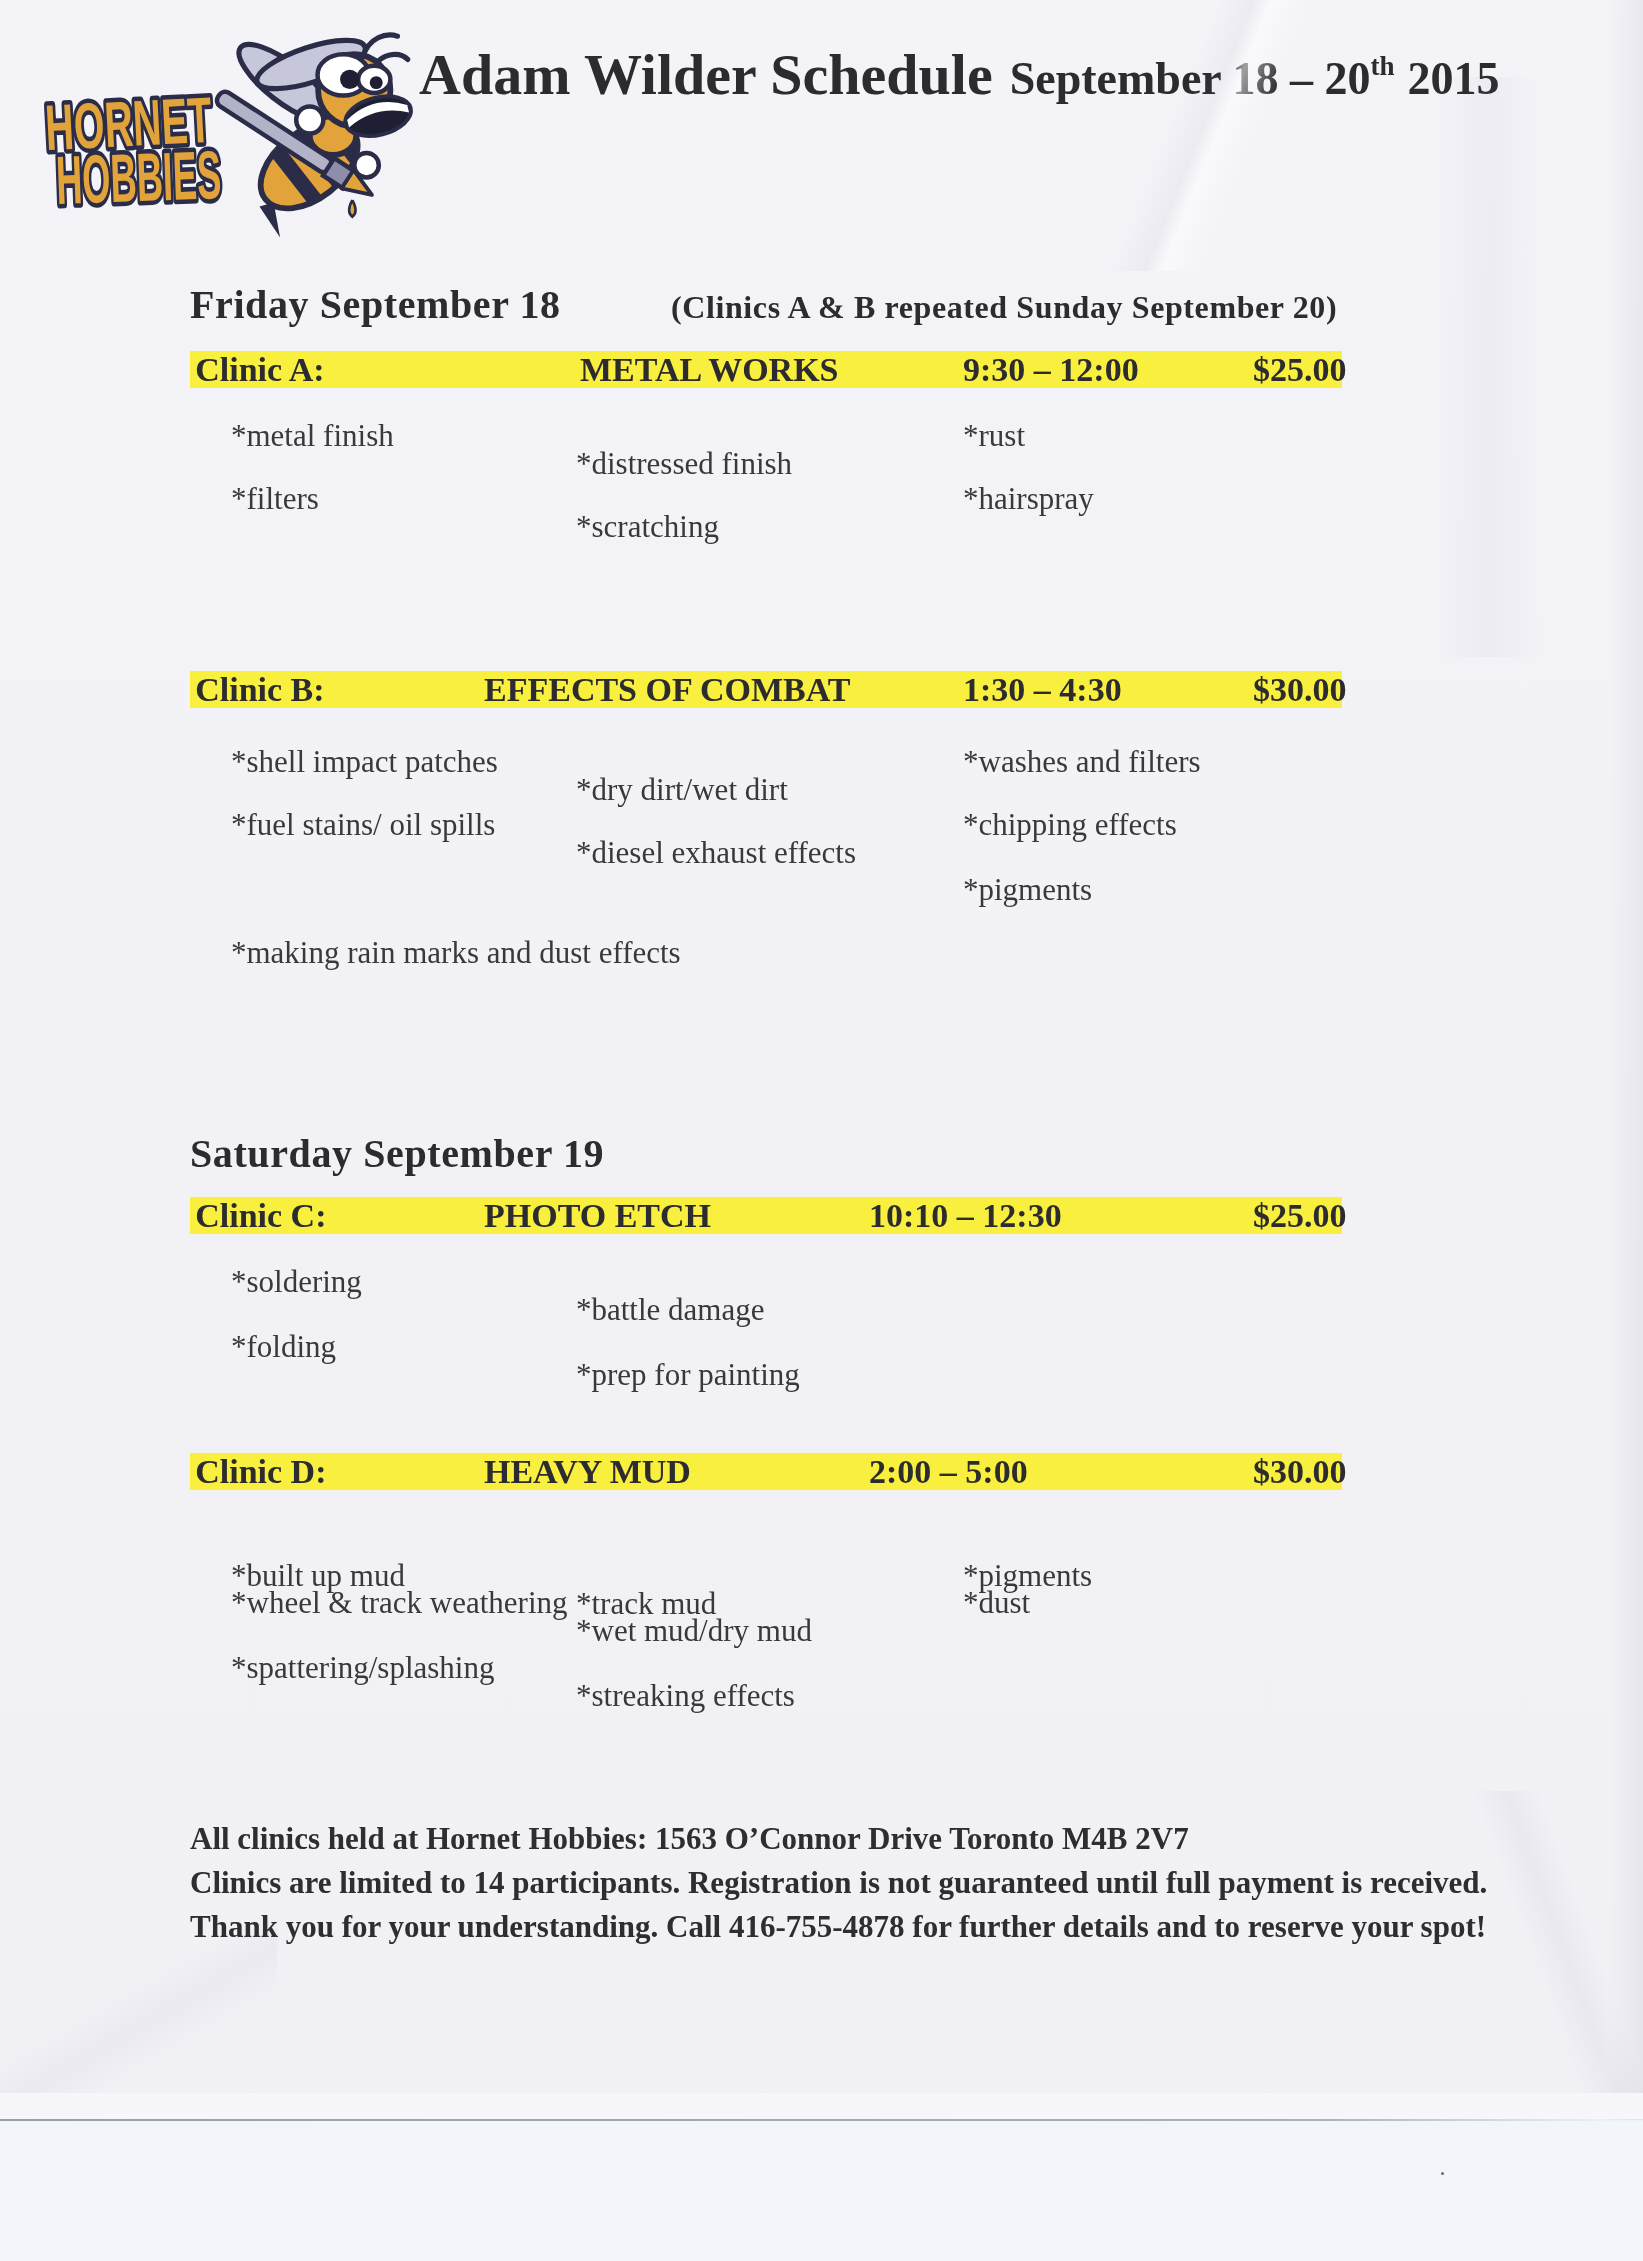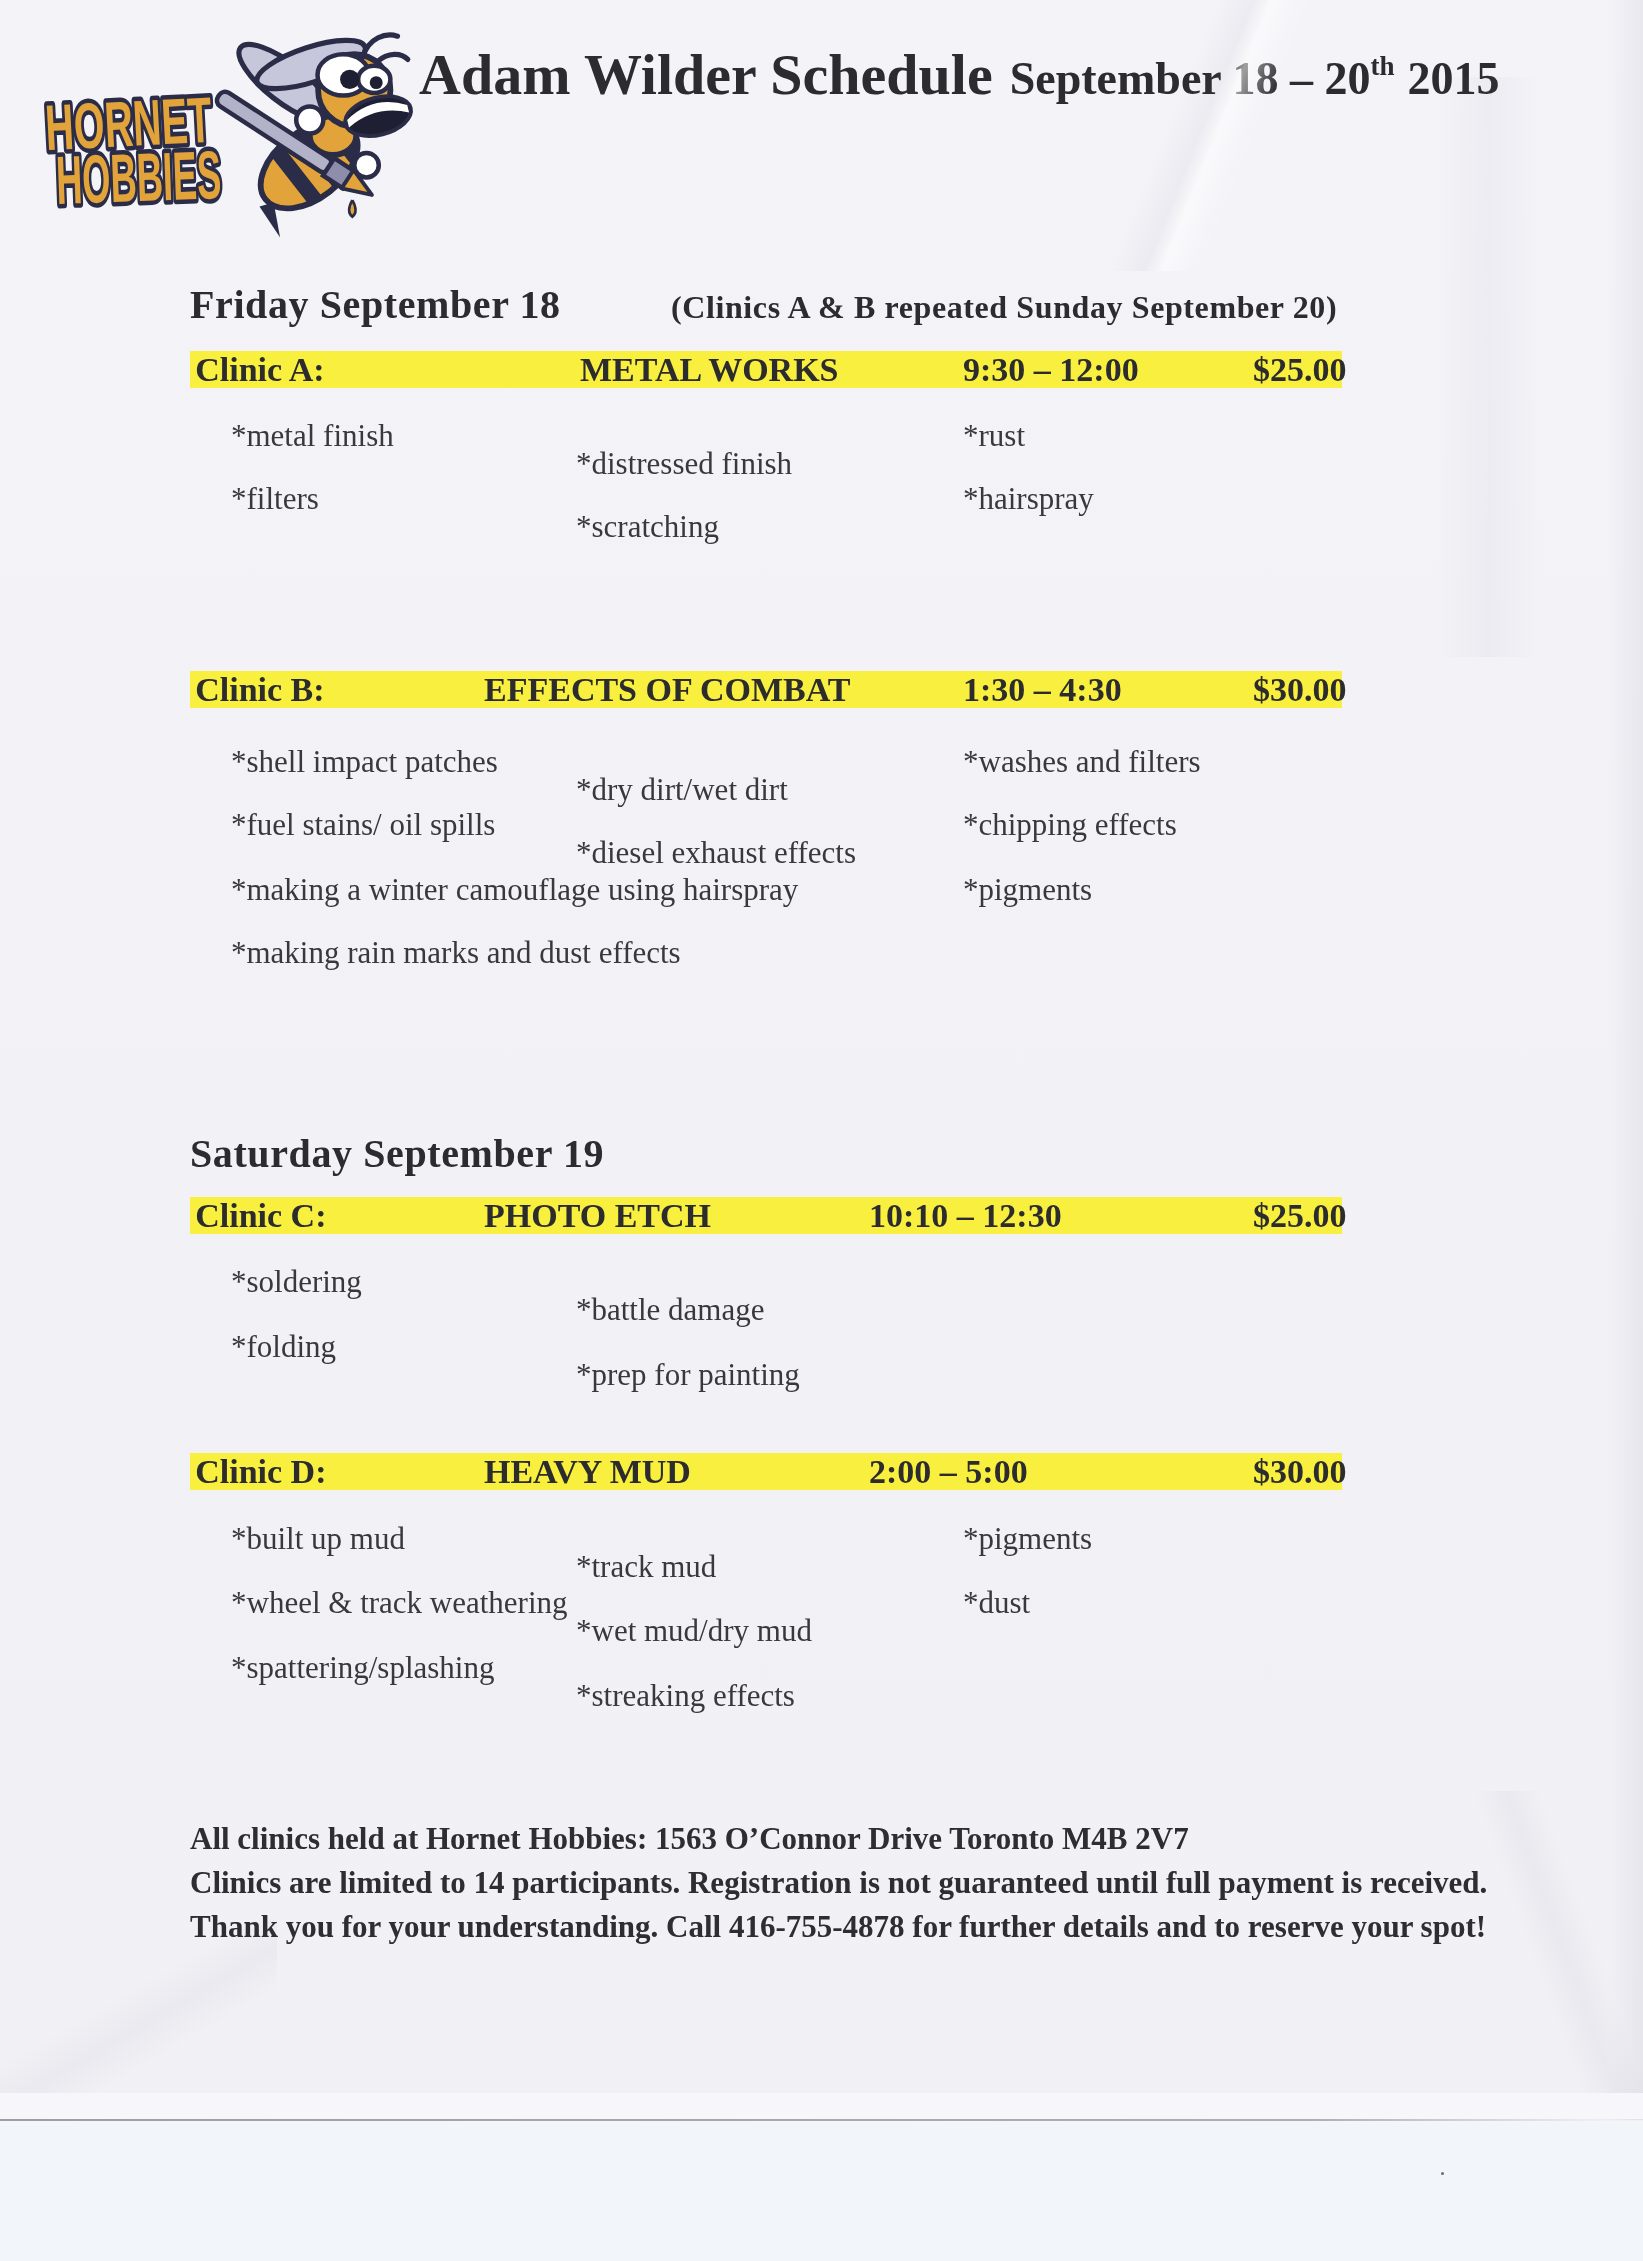--- a/index.html
+++ b/index.html
@@ -49,21 +49,21 @@
   .bar .c-price{left:1063px;}
   
   .item-row{position:absolute;left:190px;width:1289px;height:40px;}
   .item-row .item{position:absolute;top:0;font-size:31px;color:#39393b;white-space:nowrap;}
   .item-row .col-0{left:0;margin-left:41px;}
   .item-row .col-1{left:386px;margin-top:28px;}
   .item-row .col-2{left:773px;}
   #row-0-0-0{top:418px;}  #row-0-0-1{top:481px;}
   #row-0-1-0{top:744px;} #row-0-1-1{top:807px;} #row-0-1-2{top:872px;} #row-0-1-3{top:935px;}
   #row-1-0-0{top:1264px;} #row-1-0-1{top:1329px;}
-  #row-1-1-0{top:1521px;} #row-1-1-1{top:1585px;} #row-1-1-2{top:1650px;}
+  #row-1-1-0{top:1558px;} #row-1-1-1{top:1585px;} #row-1-1-2{top:1650px;}
   
   .footer{position:absolute;left:190px;top:1817px;width:1321px;font-weight:bold;font-size:31px;line-height:44px;color:#2e2e30;}
   .footer div{white-space:nowrap;}
 </style>
 </head>
 <body>
 
 <div class="page">
 
   <svg class="logo" viewBox="0 0 600 350">
@@ -149,21 +149,20 @@
         <span class="item col-0">*shell impact patches</span>
         <span class="item col-1">*dry dirt/wet dirt</span>
         <span class="item col-2">*washes and filters</span>
       </div>
       <div class="item-row" id="row-0-1-1">
         <span class="item col-0">*fuel stains/ oil spills</span>
         <span class="item col-1">*diesel exhaust effects</span>
         <span class="item col-2">*chipping effects</span>
       </div>
       <div class="item-row" id="row-0-1-2">
-        <span class="item col-0">*making a winter camouflage using hairspray</span>
         <span class="item col-2">*pigments</span>
       </div>
       <div class="item-row" id="row-0-1-3">
         <span class="item col-0">*making rain marks and dust effects</span>
       </div>
       <div class="section-heading" id="heading-1">Saturday September 19</div>
       <div class="bar" id="bar-1-0">
         <span class="c-label">Clinic C:</span>
         <span class="c-title">PHOTO ETCH</span>
         <span class="c-time">10:10 – 12:30</span>

